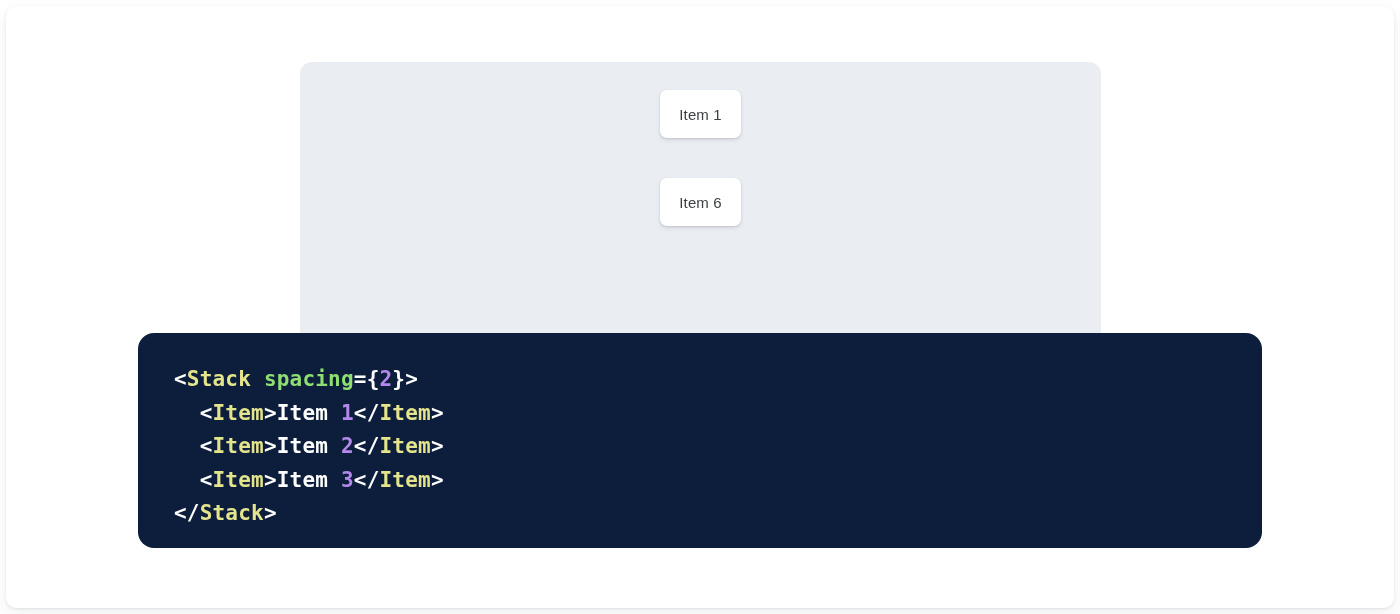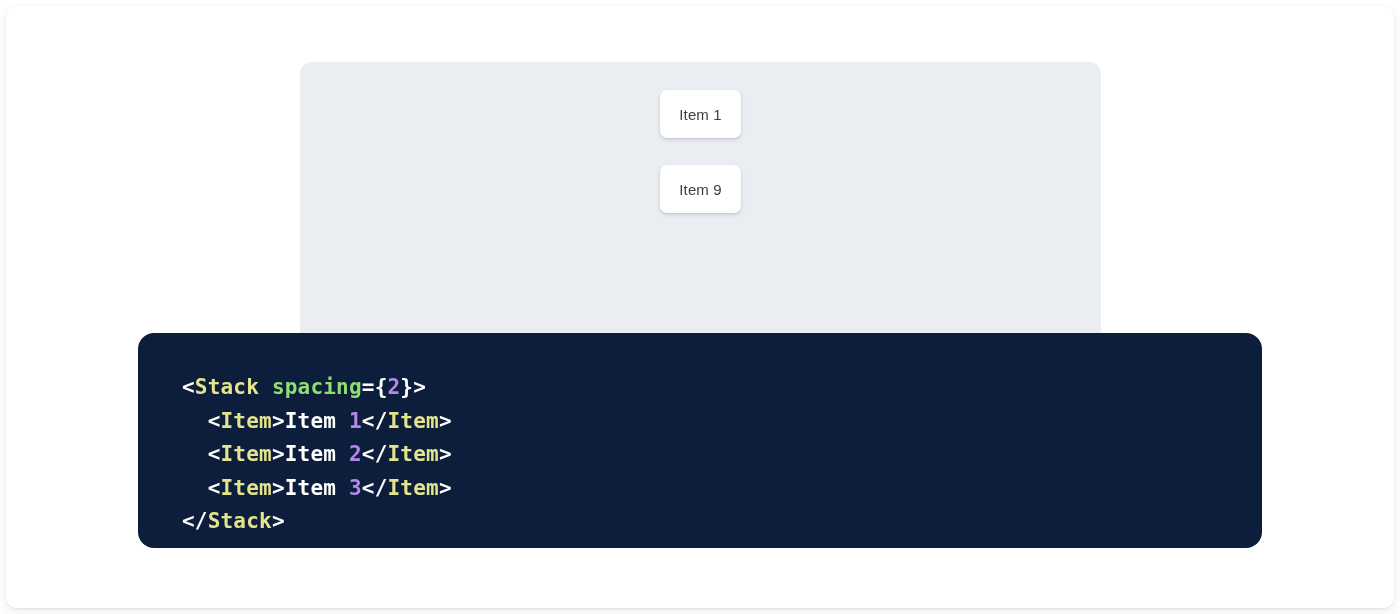--- a/index.html
+++ b/index.html
@@ -43,21 +43,21 @@
   .stack {
     position: absolute;
     left: 0;
     top: 0;
     width: 801px;
     display: flex;
     flex-direction: column;
     align-items: center;
     padding-top: 28px;
     box-sizing: border-box;
-    gap: 27px;
+    gap: 40px;
   }
 
   .stack-item {
     width: 81px;
     height: 48px;
     background: #ffffff;
     border-radius: 7px;
     box-shadow: 0 1px 2px rgba(22, 32, 56, 0.13),
                 0 2px 5px rgba(22, 32, 56, 0.09);
     display: flex;
@@ -77,21 +77,21 @@
     width: 1124px;
     height: 215px;
     background: #0c1e3c;
     border-radius: 16px;
     box-sizing: border-box;
     padding: 26px 0 0 32px;
     overflow: hidden;
   }
 
   .code-pre {
-    margin: 12px;
+    margin: 4px;
     font-family: "DejaVu Sans Mono", "Liberation Mono", monospace;
     font-size: 21px;
     line-height: 33.5px;
     white-space: pre;
     color: #ffffff;
     font-weight: 700;
     letter-spacing: 0.2px;
   }
 
   .code-line { display: block; height: 33.5px; }
@@ -104,21 +104,21 @@
   .tok-text  { color: #ffffff; }
 </style>
 </head>
 <body>
 
 <div class="page-card">
 
   <div class="preview-panel">
     <div class="stack">
       <div class="stack-item">Item 1</div>
-      <div class="stack-item">Item 9</div>
+      <div class="stack-item">Item 6</div>
     </div>
   </div>
 
   <div class="code-block">
     <pre class="code-pre"><code id="code-body"><span class="code-line"><span class="tok-punct">&lt;</span><span class="tok-tag">Stack</span><span class="tok-text"> </span><span class="tok-attr">spacing</span><span class="tok-punct">={</span><span class="tok-num">2</span><span class="tok-punct">}&gt;</span></span><span class="code-line">  <span class="tok-punct">&lt;</span><span class="tok-tag">Item</span><span class="tok-punct">&gt;</span><span class="tok-text">Item </span><span class="tok-num">1</span><span class="tok-punct">&lt;/</span><span class="tok-tag">Item</span><span class="tok-punct">&gt;</span></span><span class="code-line">  <span class="tok-punct">&lt;</span><span class="tok-tag">Item</span><span class="tok-punct">&gt;</span><span class="tok-text">Item </span><span class="tok-num">2</span><span class="tok-punct">&lt;/</span><span class="tok-tag">Item</span><span class="tok-punct">&gt;</span></span><span class="code-line">  <span class="tok-punct">&lt;</span><span class="tok-tag">Item</span><span class="tok-punct">&gt;</span><span class="tok-text">Item </span><span class="tok-num">3</span><span class="tok-punct">&lt;/</span><span class="tok-tag">Item</span><span class="tok-punct">&gt;</span></span><span class="code-line"><span class="tok-punct">&lt;/</span><span class="tok-tag">Stack</span><span class="tok-punct">&gt;</span></span></code></pre>
   </div>
 
 </div>
 
 </body></html>

